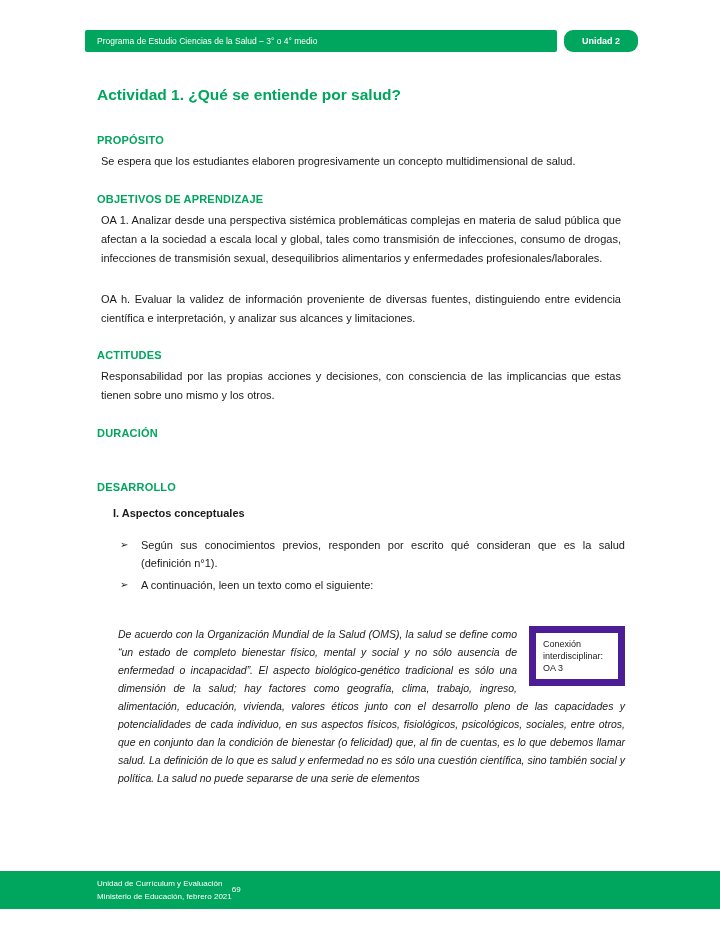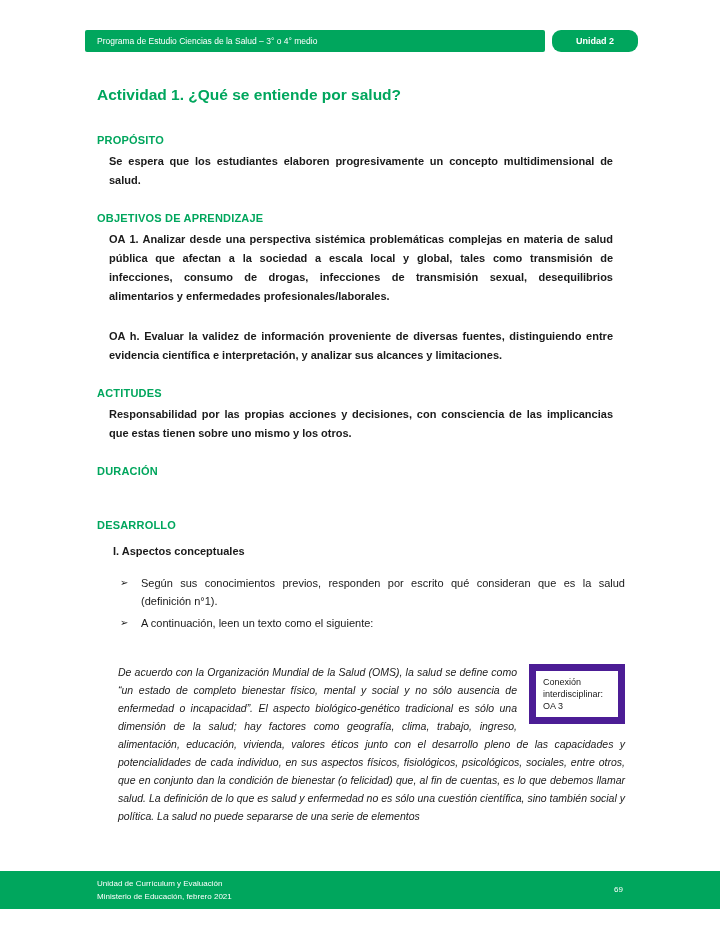--- a/index.html
+++ b/index.html
@@ -26,21 +26,21 @@
     font-size:8.5px;
     display:flex; align-items:flex-start;
     padding:6px 12px;
     border-radius:2px;
   }
   .unit-badge{
     background:var(--green);
     color:#fff;
     font-size:9px; font-weight:bold;
     display:flex; align-items:center;
-    padding:6px 24px;
+    padding:6px 18px;
     border-radius:9px;
     white-space:nowrap;
   }
 
   
   .content{ margin:0 95px 0 97px; }
 
   .activity-title{
     margin:34px 0 30px;
     font-size:15.5px;
@@ -54,22 +54,21 @@
     color:var(--green);
     margin:0 0 6px;
     letter-spacing:.2px;
   }
   h3.gap-lg{ margin-top:42px; }
 
   p.body{
     font-size:11px;
     line-height:1.72;
     text-align:justify;
-    margin:0 12px 22px;
-    font-weight:bold;
+    margin:0 4px 22px;
   }
 
   h4.subheading{
     font-size:11px;
     font-weight:bold;
     margin:14px 0 18px;
     padding-left:16px;
   }
 
   ul.bullet-list{
@@ -112,25 +111,23 @@
     margin:0;
   }
 
   
   .footer{
     position:absolute;
     left:0; right:0; bottom:23px;
     background:var(--green);
     color:#fff;
     display:flex;
-    justify-content:space-between;
     align-items:center;
     padding:6px 97px;
     min-height:38px;
-    gap:32px;
   }
   .footer-left{ font-size:8px; line-height:1.65; }
   .footer-page{ font-size:8px; }
 </style>
 </head>
 <body>
 
 <div class="page">
 
   <div class="header-row">

